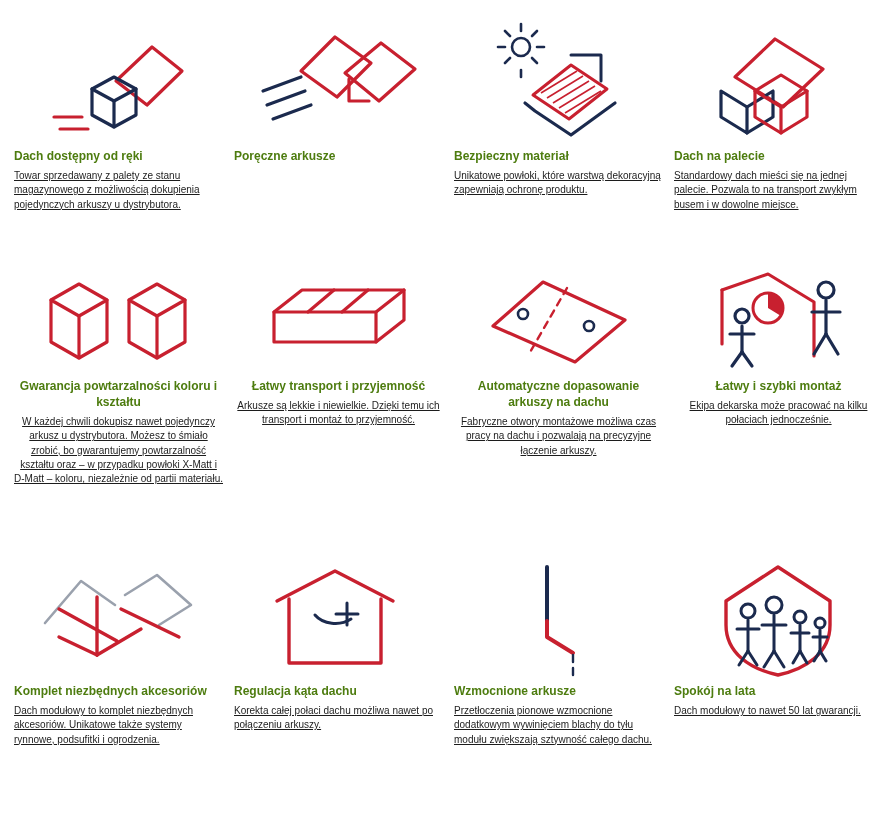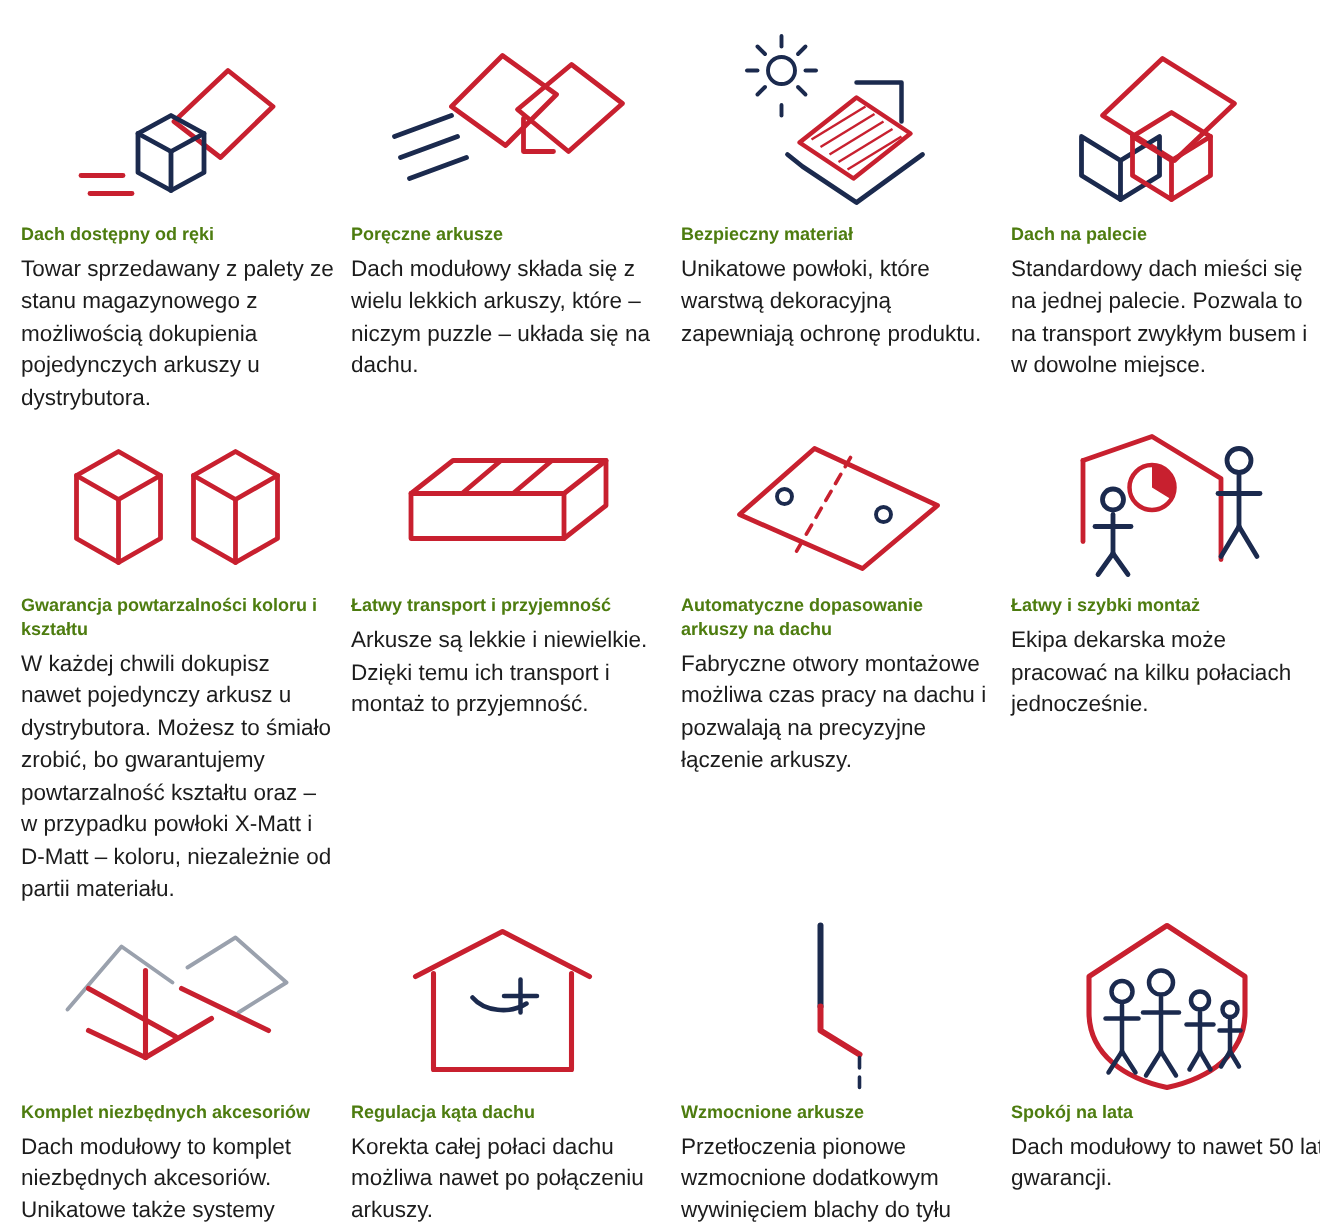--- a/index.html
+++ b/index.html
@@ -35,27 +35,28 @@
   .icon-wrap.r2 { height: 120px; }
   .icon-wrap.r3 { height: 130px; }
   .title {
     font-size: 12px;
     font-weight: bold;
     color: #4d7c0f;
     margin: 0 0 4px 0;
     line-height: 1.33;
   }
   .body {
-    font-size: 15px;
+    font-size: 10px;
     color: #1c1c1c;
     line-height: 1.43;
     margin: 0;
+    text-decoration: underline;
   }
   .r1 .text-block { min-height: 110px; }
-  .r2 .text-block { min-height: 175px; }
+  .r2 .text-block { min-height: 175px; text-align: center; }
   svg { display: block; }
 </style>
 </head>
 <body>
 
 <div class="grid">
 
   <div class="cell r1">
     <div class="icon-wrap r1">
       <svg width="150" height="125" viewBox="0 0 150 125">
@@ -89,21 +90,20 @@
         </g>
         <g fill="none" stroke="#1b2a4e" stroke-width="3.2" stroke-linecap="round">
           <path d="M14 72 L52 58"></path>
           <path d="M18 86 L56 72"></path>
           <path d="M24 100 L62 86"></path>
         </g>
       </svg>
     </div>
     <div class="text-block">
       <p class="title">Poręczne arkusze</p>
-      <p class="body">Dach modułowy składa się z wielu lekkich arkuszy, które – niczym puzzle – układa się na dachu.</p>
     </div>
   </div>
 
   <div class="cell r1">
     <div class="icon-wrap r1">
       <svg width="160" height="125" viewBox="0 0 160 125">
         <g fill="none" stroke="#1b2a4e" stroke-width="2.6" stroke-linecap="round">
           <circle cx="42" cy="28" r="9"></circle>
           <path d="M42 12 L42 5"></path>
             <path d="M42 51 L42 58"></path>

